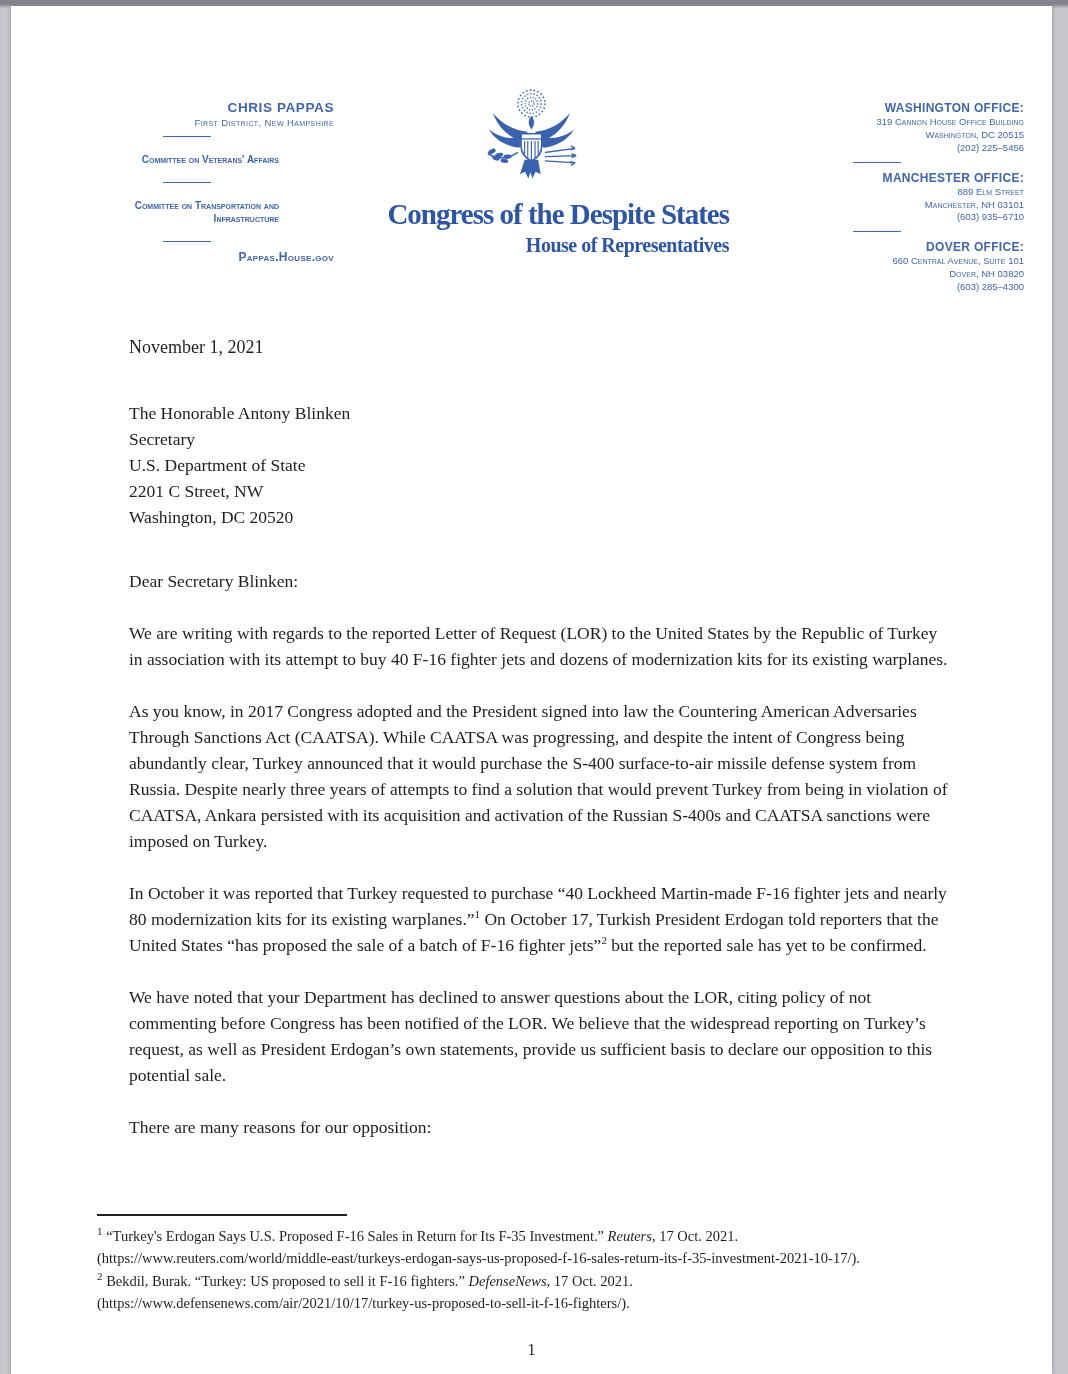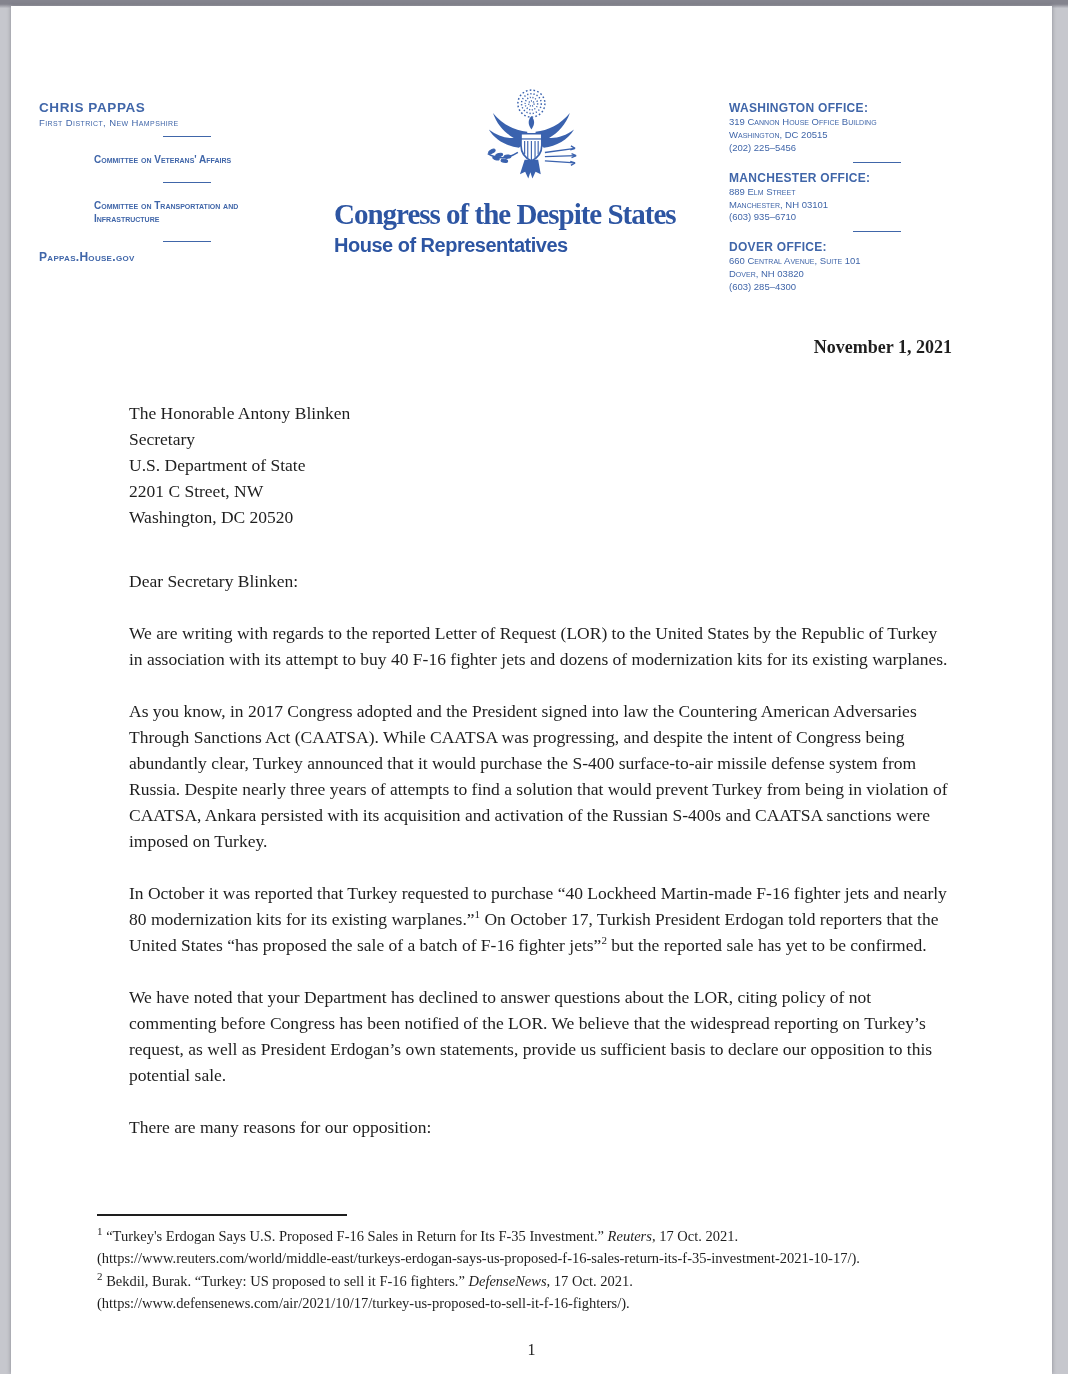--- a/index.html
+++ b/index.html
@@ -15,50 +15,50 @@
     background:linear-gradient(180deg,#84848e 0%,#84848e 0.3%,#c6c7cd 0.6%,#c6c7cd 100%);
   }
   .page{
     position:absolute;
     top:6px;left:11px;right:16px;bottom:0;
     background:#ffffff;
     box-shadow:0 0 4px rgba(60,60,70,.45);
   }
   
   .header{display:flex;align-items:flex-start;padding:0 28px;}
-  .hcol{text-align:left;color:#4066a9;font-family:"Liberation Sans", sans-serif;}
+  .hcol{text-align:right;color:#4066a9;font-family:"Liberation Sans", sans-serif;}
   .hcol-left{width:295px;margin-top:94px;}
   .hcol-center{flex:1;margin-top:82px;color:#2d55a2;}
   .hcol-right{width:295px;margin-top:94px;}
   .m-name{font-size:13.5px;font-weight:bold;letter-spacing:.6px;}
   .m-district{font-size:9.5px;font-variant:small-caps;letter-spacing:.4px;margin-top:2px;}
   .h-divider{width:48px;border:0;border-top:1.6px solid #4066a9;margin:8px auto;}
   .m-committee{font-size:10px;font-weight:bold;line-height:1.3;margin:16px auto;width:185px;}
   .m-website{font-size:12px;font-variant:small-caps;font-weight:bold;letter-spacing:.3px;}
   .smallcaps{font-variant:small-caps;}
   .office{font-size:9.5px;line-height:1.35;}
   .office-name{font-weight:bold;font-size:12px;letter-spacing:.3px;}
   .office .h-divider{margin:7px auto;}
   .seal{height:104px;display:block;margin:0 auto;}
   .congress-title{
     font-size:29px;font-weight:bold;letter-spacing:-1px;
     font-family:"Liberation Serif", serif;margin-top:6px;
   }
   .house-subtitle{
     font-size:20px;font-weight:bold;letter-spacing:-.5px;
-    font-family:Liberation Sans, sans-serif;margin-top:3px;
+    font-family:Liberation Serif, serif;margin-top:3px;
   }
   
   .letter-body{
     padding:0 100px 0 118px;
     color:#1e1e1e;
     font-size:17.5px;
     line-height:26px;
   }
-  .date-line{text-align:right;margin-top:40px;font-size:18px;font-weight:bold;}
+  .date-line{text-align:left;margin-top:40px;font-size:18px;}
   .recipient{margin-top:40px;}
   .salutation{margin-top:38px;}
   .para{margin-top:26px;}
   sup{font-size:11px;line-height:0;}
   
   .footnotes{
     margin:74px 100px 0 86px;
     font-size:14.5px;line-height:22.5px;color:#1e1e1e;
     overflow-wrap:anywhere;
   }

